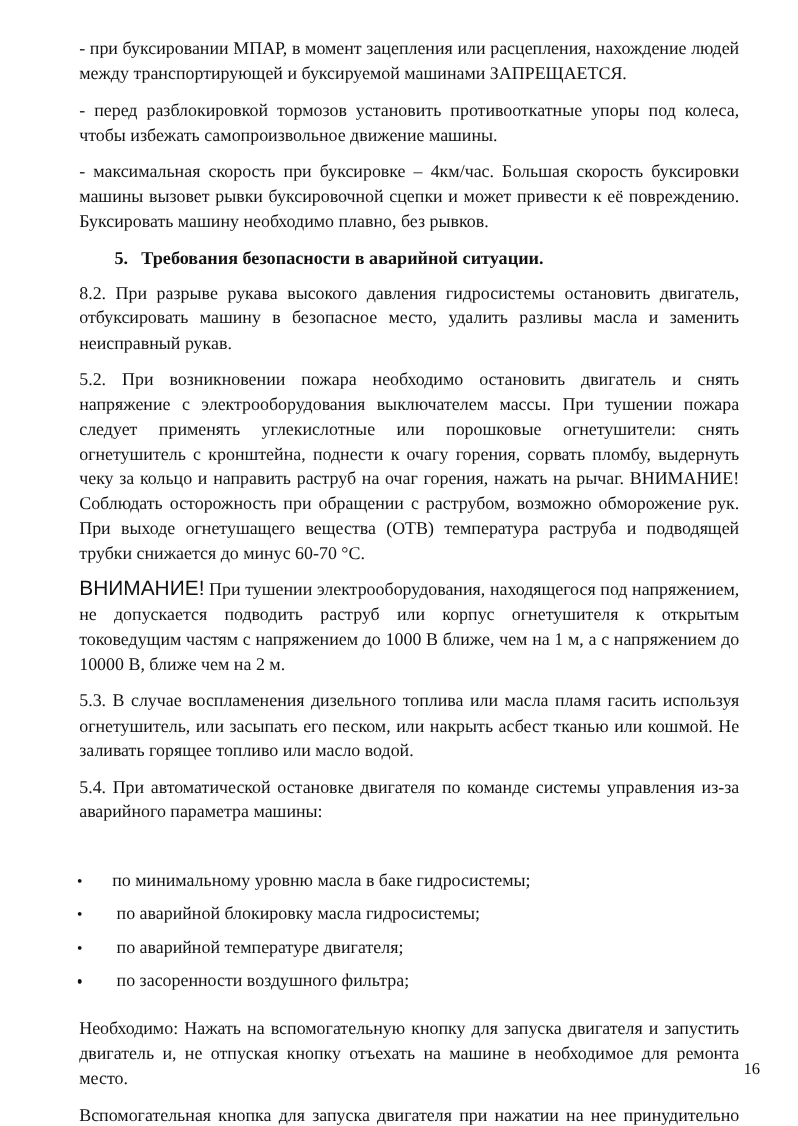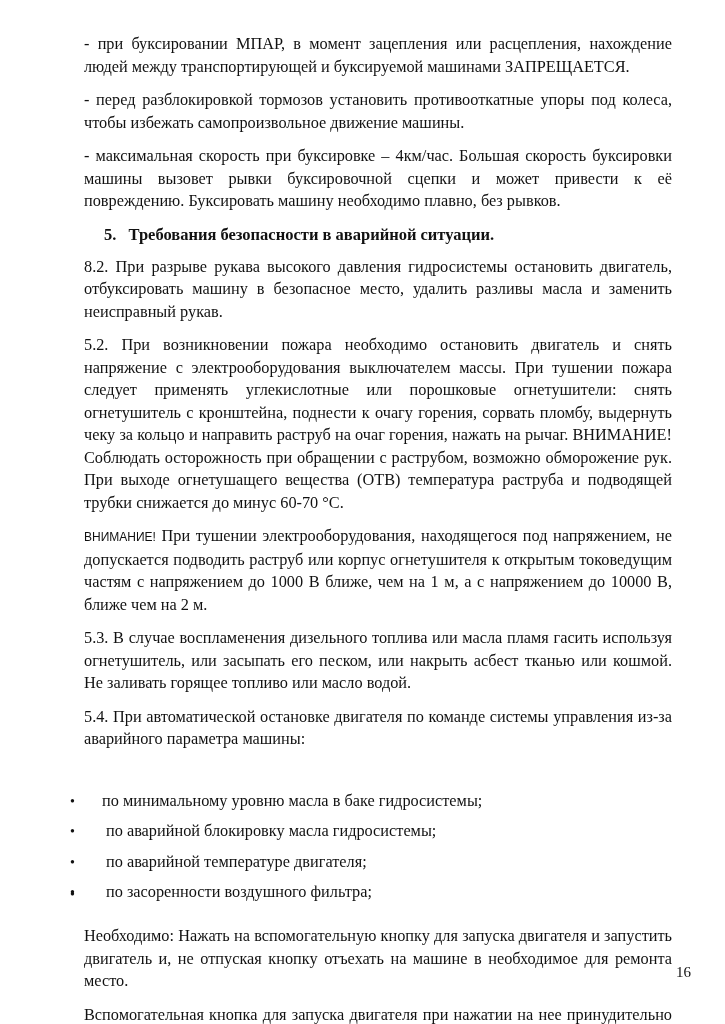--- a/index.html
+++ b/index.html
@@ -17,34 +17,34 @@
     }
     .page {
       position: absolute;
       left: 68px;
       top: 33px;
       width: 604px;
       font-size: 16.3px;
       line-height: 22.5px;
     }
     .para {
-      margin: 0 0 11px 16px;
+      margin: 0 0 11px 4px;
       text-align: justify;
       text-align-last: left;
     }
     .heading {
       font-weight: bold;
       font-size: 16.5px;
       margin: 3px 0 10px 36px;
       line-height: 22px;
     }
     .heading .num { margin-right: 8px; }
     .sans {
       font-family: "Liberation Sans", "DejaVu Sans", sans-serif;
-      font-size: 12px;
+      font-size: 19px;
     }
     .bullets {
       list-style: none;
       margin: 0 0 11px 0;
       padding: 0;
     }
     .bullet-item {
       display: flex;
       align-items: baseline;
       height: 30.5px;

